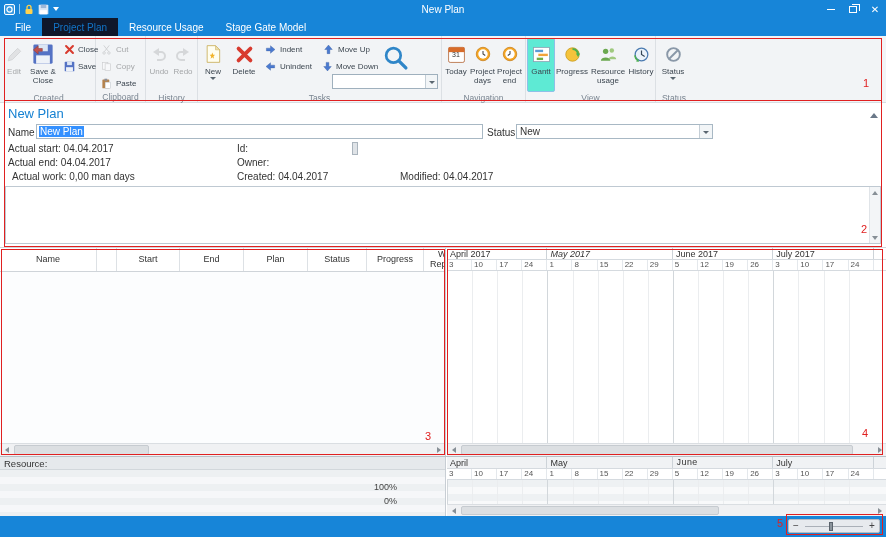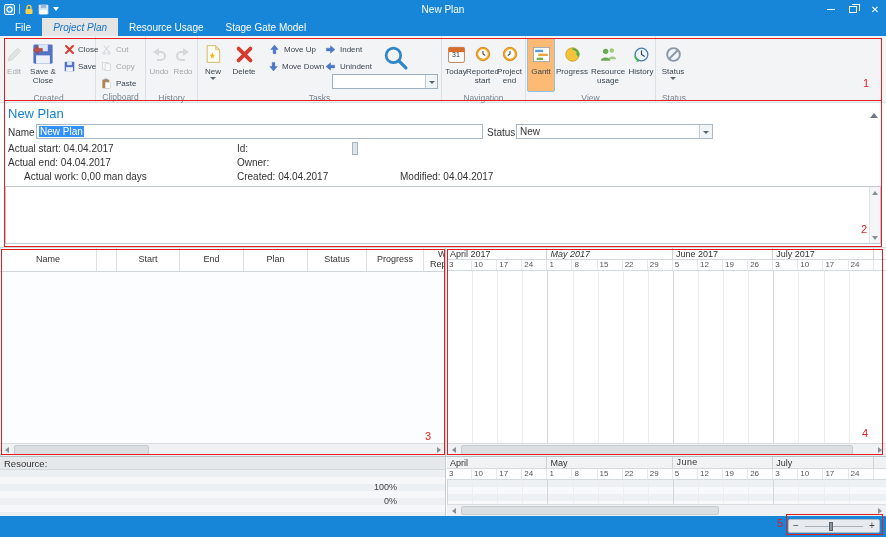--- a/index.html
+++ b/index.html
@@ -18,42 +18,42 @@
           font-size:10px; cursor:pointer; color:#fff; }
   .wrestore { width:8px; height:7px; border:1px solid #fff; position:relative; }
   .wrestore:before { content:''; position:absolute; left:2px; top:-3px; width:7px; height:6px;
                      border:1px solid #fff; border-bottom:none; border-left:none; }
   .wmin { width:8px; height:1px; background:#fff; display:inline-block; }
 
   
   .tabbar { position:absolute; left:0; top:18px; right:0; height:18px; background:#1785d8;
             display:flex; align-items:stretch; padding-left:4px; }
   .tab { padding:0 11px; font-size:10px; color:#fff; display:flex; align-items:center; cursor:pointer; }
-  .tab.active { background:#e5e5e5; color:#1275c8;font-style:italic; }
+  .tab.active { background:#0f172a; color:#1275c8; }
 
   
   .ribbon { position:absolute; left:0; top:36px; right:0; height:67px; background:#f2f4f6;
             border-bottom:1px solid #d8dde2; display:flex; padding-left:2px; }
   .rgroup { position:relative; height:100%; border-right:1px solid #dce0e4; display:flex; flex-direction:column; flex:none; }
   .rg-content { flex:1; display:flex; align-items:flex-start; padding:2px 1px 0 1px; position:relative; }
   .rg-label { height:13px; text-align:center; font-size:8.5px; color:#7a8591; line-height:12px; }
   .rbtn { display:flex; flex-direction:column; align-items:center; cursor:pointer;
           border:1px solid transparent; border-radius:2px; flex:none; }
   .rbtn.large { height:54px; padding-top:2px; }
   .ric { height:26px; display:flex; align-items:center; justify-content:center; position:relative; }
   .rlbl { font-size:8px; color:#3c4650; text-align:center; line-height:1.15; }
   .rbtn.small { flex-direction:row; height:16px; align-items:center; gap:3px; padding:0 2px;
                 width:100%; justify-content:flex-start; }
   .ric-s { width:13px; height:13px; display:flex; align-items:center; justify-content:center; }
   .rlbl-s { font-size:8px; color:#3c4650; white-space:nowrap; }
   .rcol { display:flex; flex-direction:column; gap:1px; padding-top:3px; flex:none; }
   .disabled { opacity:.45; filter:grayscale(.8); }
   .caret { display:inline-block; width:0; height:0; border-left:3px solid transparent;
            border-right:3px solid transparent; border-top:3.5px solid #5a6670; margin-top:1px; }
-  .rbtn.selected { background:#fdba74; border-color:#8ec0e8; }
+  .rbtn.selected { background:#5eead4; border-color:#8ec0e8; }
   .rbtn.pressed  { background:#d2d9df; border-color:#b4bcc4; }
   .cal-day { position:absolute; left:0; right:0; top:10px; text-align:center; font-size:7px; color:#333; }
   .rcombo { position:absolute; right:3px; top:38px; width:106px; height:15px; background:#fff;
             border:1px solid #9fb0bd; display:flex; align-items:center; cursor:pointer; }
   .rcombo .val { flex:1; font-size:9px; padding-left:3px; color:#333; }
   .rcombo .dd { width:12px; height:100%; border-left:1px solid #c4ced6; display:flex;
                 align-items:center; justify-content:center; background:#f2f5f7; }
 
   
   .formpanel { position:absolute; left:0; top:103px; right:0; height:145px; background:#fff;
@@ -315,54 +315,54 @@
           <span class="caret"></span>
         </div>
         <div class="rbtn large" style="width:34px">
           <span class="ric">
             <svg width="19" height="19" viewBox="0 0 16 16">
                 <path d="M3 3 L13 13 M13 3 L3 13" stroke="#d83b2f" stroke-width="3.2" stroke-linecap="round"></path>
               </svg>
           </span>
           <span class="rlbl">Delete</span>
         </div>
+        <div class="rcol" style="width:54px">
+          <div class="rbtn small">
+            <span class="ric-s">
+              <svg width="11" height="11" viewBox="0 0 16 16">
+                  <path d="M14.5 8 L8 2.5 V6 H2 V10 H8 V13.5 z" fill="#4a7ad0" stroke="#35589a" stroke-width=".5"></path>
+                </svg>
+            </span>
+            <span class="rlbl-s">Indent</span>
+          </div>
+          <div class="rbtn small">
+            <span class="ric-s">
+              <svg width="11" height="11" viewBox="0 0 16 16">
+                  <path d="M1.5 8 L8 2.5 V6 H14 V10 H8 V13.5 z" fill="#4a7ad0" stroke="#35589a" stroke-width=".5"></path>
+                </svg>
+            </span>
+            <span class="rlbl-s">Unindent</span>
+          </div>
+        </div>
         <div class="rcol" style="width:56px;margin-left:4px">
           <div class="rbtn small">
             <span class="ric-s">
               <svg width="11" height="11" viewBox="0 0 16 16">
                   <path d="M8 1.5 L13.5 8 H10 V14 H6 V8 H2.5 z" fill="#4a7ad0" stroke="#35589a" stroke-width=".5"></path>
                 </svg>
             </span>
             <span class="rlbl-s">Move Up</span>
           </div>
           <div class="rbtn small">
             <span class="ric-s">
               <svg width="11" height="11" viewBox="0 0 16 16">
                   <path d="M8 14.5 L2.5 8 H6 V2 H10 V8 H13.5 z" fill="#4a7ad0" stroke="#35589a" stroke-width=".5"></path>
                 </svg>
             </span>
             <span class="rlbl-s">Move Down</span>
-          </div>
-        </div>
-        <div class="rcol" style="width:54px">
-          <div class="rbtn small">
-            <span class="ric-s">
-              <svg width="11" height="11" viewBox="0 0 16 16">
-                  <path d="M14.5 8 L8 2.5 V6 H2 V10 H8 V13.5 z" fill="#4a7ad0" stroke="#35589a" stroke-width=".5"></path>
-                </svg>
-            </span>
-            <span class="rlbl-s">Indent</span>
-          </div>
-          <div class="rbtn small">
-            <span class="ric-s">
-              <svg width="11" height="11" viewBox="0 0 16 16">
-                  <path d="M1.5 8 L8 2.5 V6 H14 V10 H8 V13.5 z" fill="#4a7ad0" stroke="#35589a" stroke-width=".5"></path>
-                </svg>
-            </span>
-            <span class="rlbl-s">Unindent</span>
           </div>
         </div>
         <div class="rbtn large" style="width:40px">
           <span class="ric" style="height:32px">
             <svg width="27" height="27" viewBox="0 0 26 26">
                 <circle cx="11" cy="11" r="7" fill="none" stroke="#2f86c8" stroke-width="2.6"></circle>
                 <line x1="16.2" y1="16.2" x2="23" y2="23" stroke="#2f86c8" stroke-width="3.2" stroke-linecap="round"></line>
               </svg>
           </span>
         </div>
@@ -389,21 +389,21 @@
           <span class="rlbl">Today</span>
         </div>
         <div class="rbtn large" style="width:27px">
           <span class="ric">
             <svg width="18" height="18" viewBox="0 0 24 24">
                 <circle cx="12" cy="12" r="9" fill="#f5a623" stroke="#c77d1a"></circle>
                 <circle cx="12" cy="12" r="6.3" fill="#fff"></circle>
                 <path d="M12 8 v4 l3 2" stroke="#444" stroke-width="1.4" fill="none"></path>
               </svg>
           </span>
-          <span class="rlbl">Reported start</span>
+          <span class="rlbl">Project days</span>
         </div>
         <div class="rbtn large" style="width:27px">
           <span class="ric">
             <svg width="18" height="18" viewBox="0 0 24 24">
                 <circle cx="12" cy="12" r="9" fill="#f5a623" stroke="#c77d1a"></circle>
                 <circle cx="12" cy="12" r="6.3" fill="#fff"></circle>
                 <path d="M12 8 v4 l-3 2" stroke="#444" stroke-width="1.4" fill="none"></path>
               </svg>
           </span>
           <span class="rlbl">Project end</span>
@@ -505,21 +505,21 @@
     <span class="id-icon"></span>
 
     <div class="fvalrow" style="left:8px;top:54px">
       <span>Actual end:</span>
       <span>04.04.2017</span>
     </div>
     <div class="fvalrow" style="left:237px;top:54px">
       <span>Owner:</span>
     </div>
 
-    <div class="fvalrow" style="left:24px;top:68px">
+    <div class="fvalrow" style="left:12px;top:68px">
       <span>Actual work:</span>
       <span>0,00 man days</span>
     </div>
     <div class="fvalrow" style="left:237px;top:68px">
       <span>Created:</span>
       <span>04.04.2017</span>
     </div>
     <div class="fvalrow" style="left:400px;top:68px">
       <span>Modified:</span>
       <span>04.04.2017</span>

